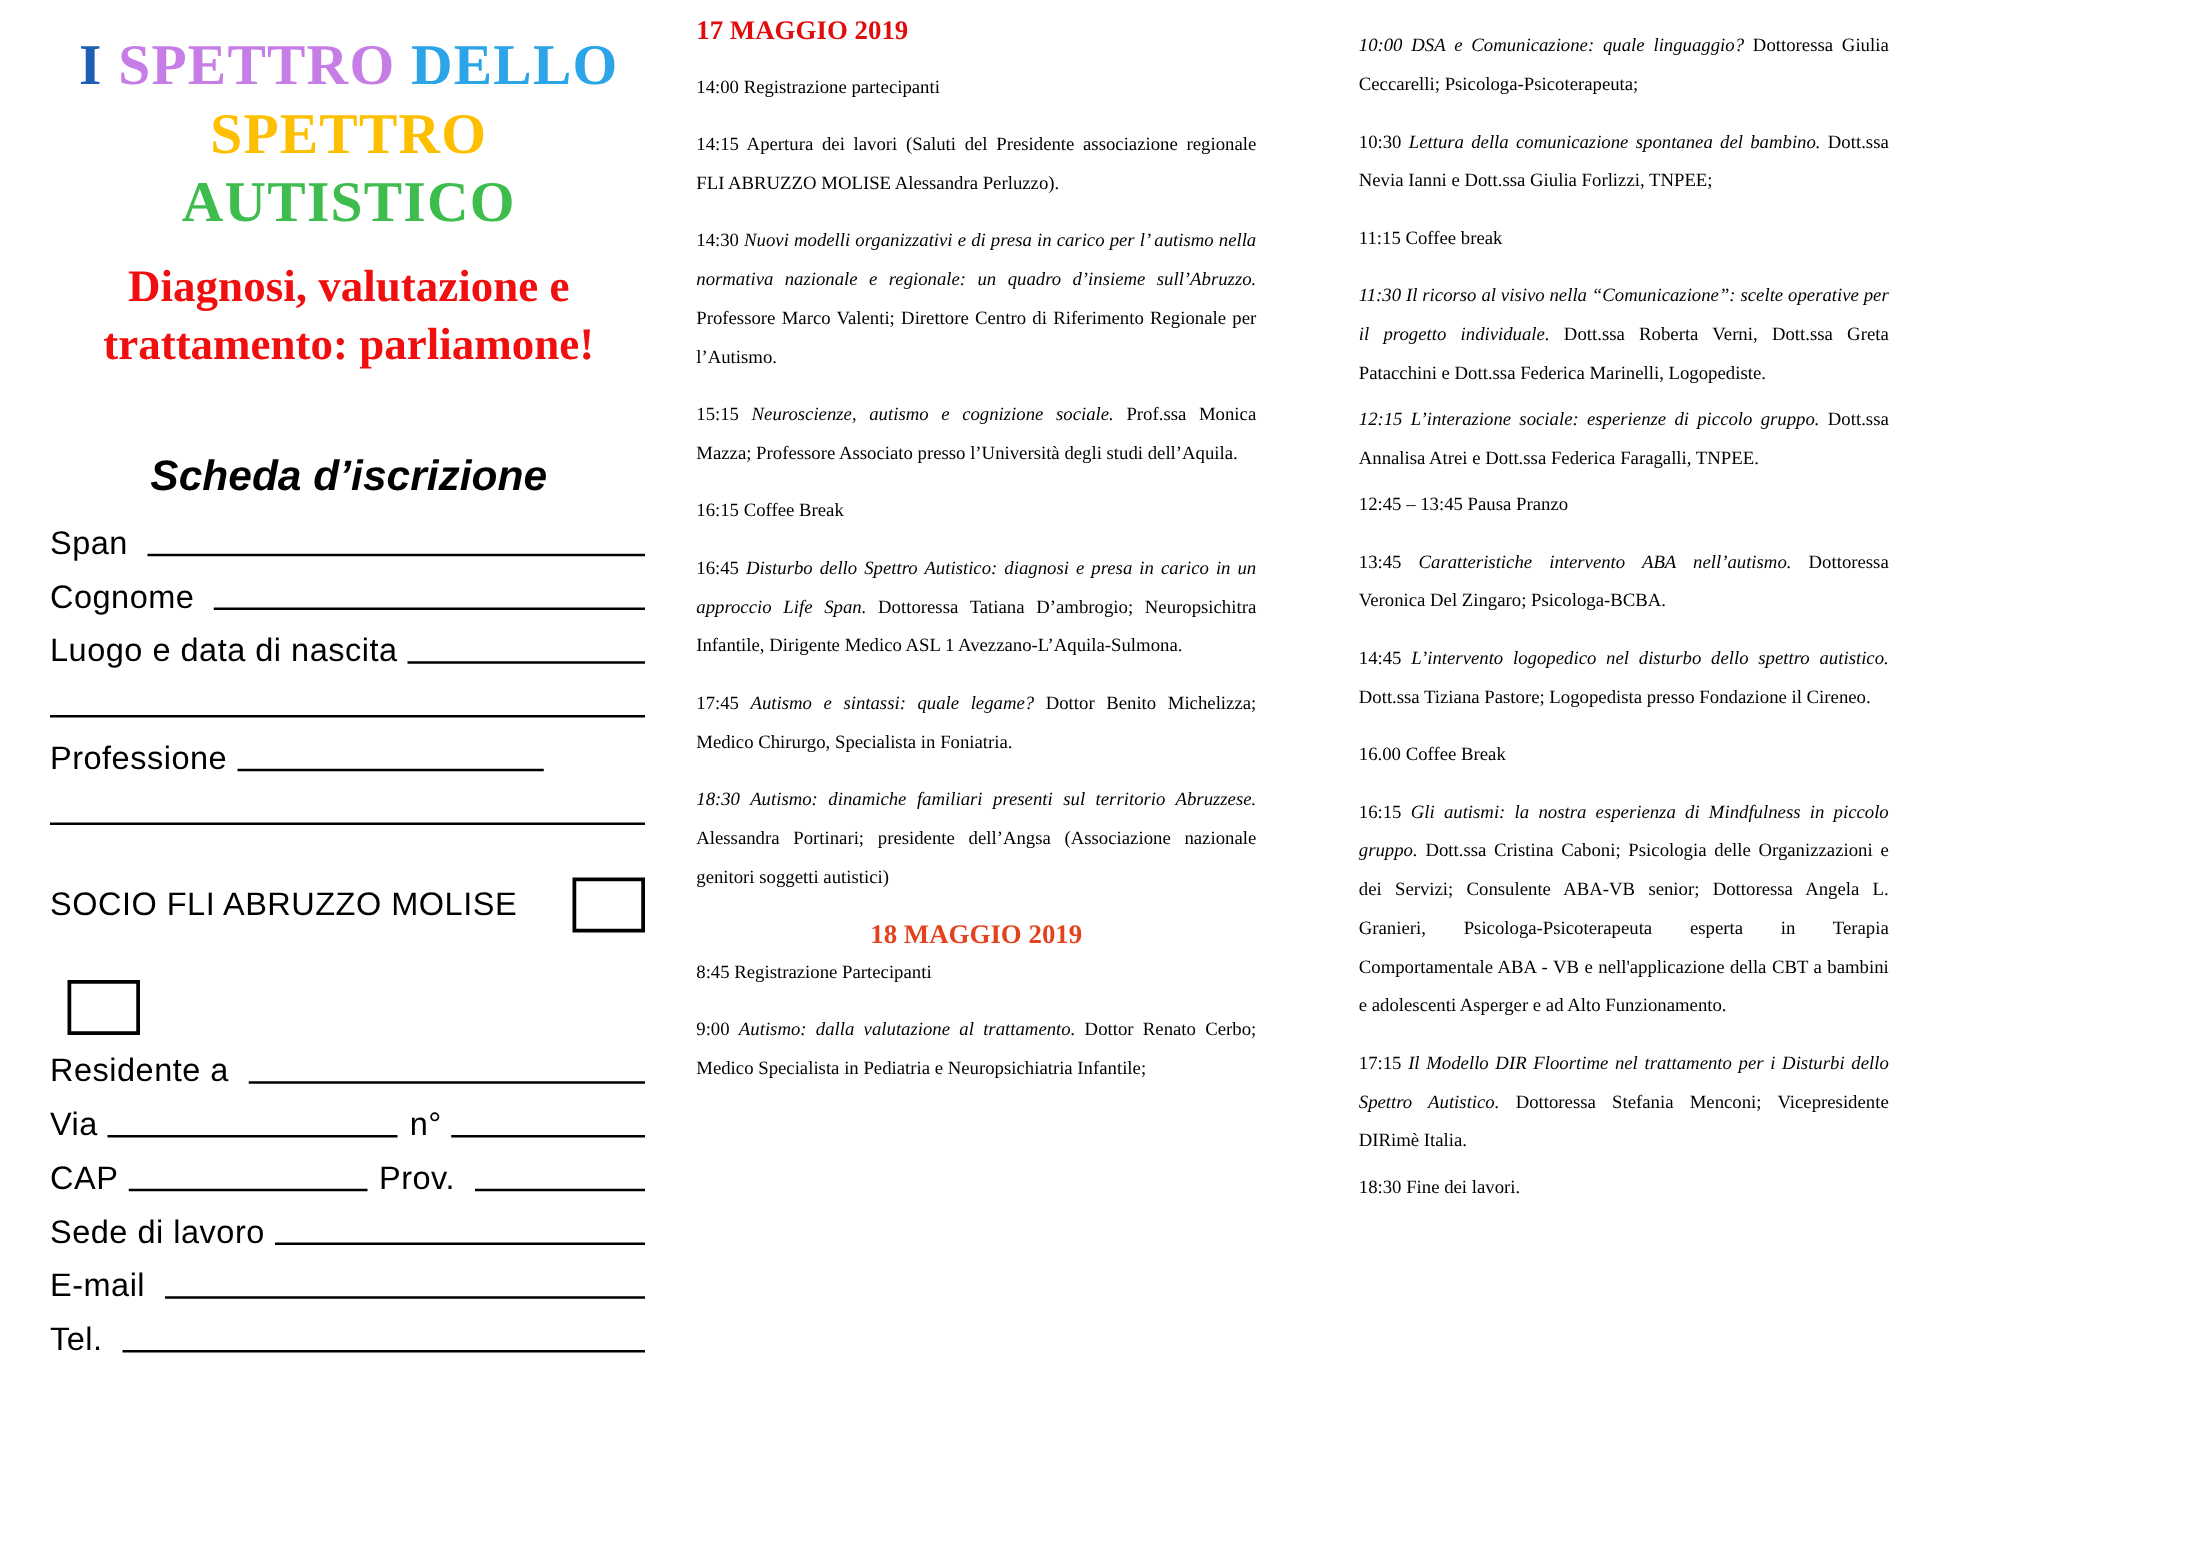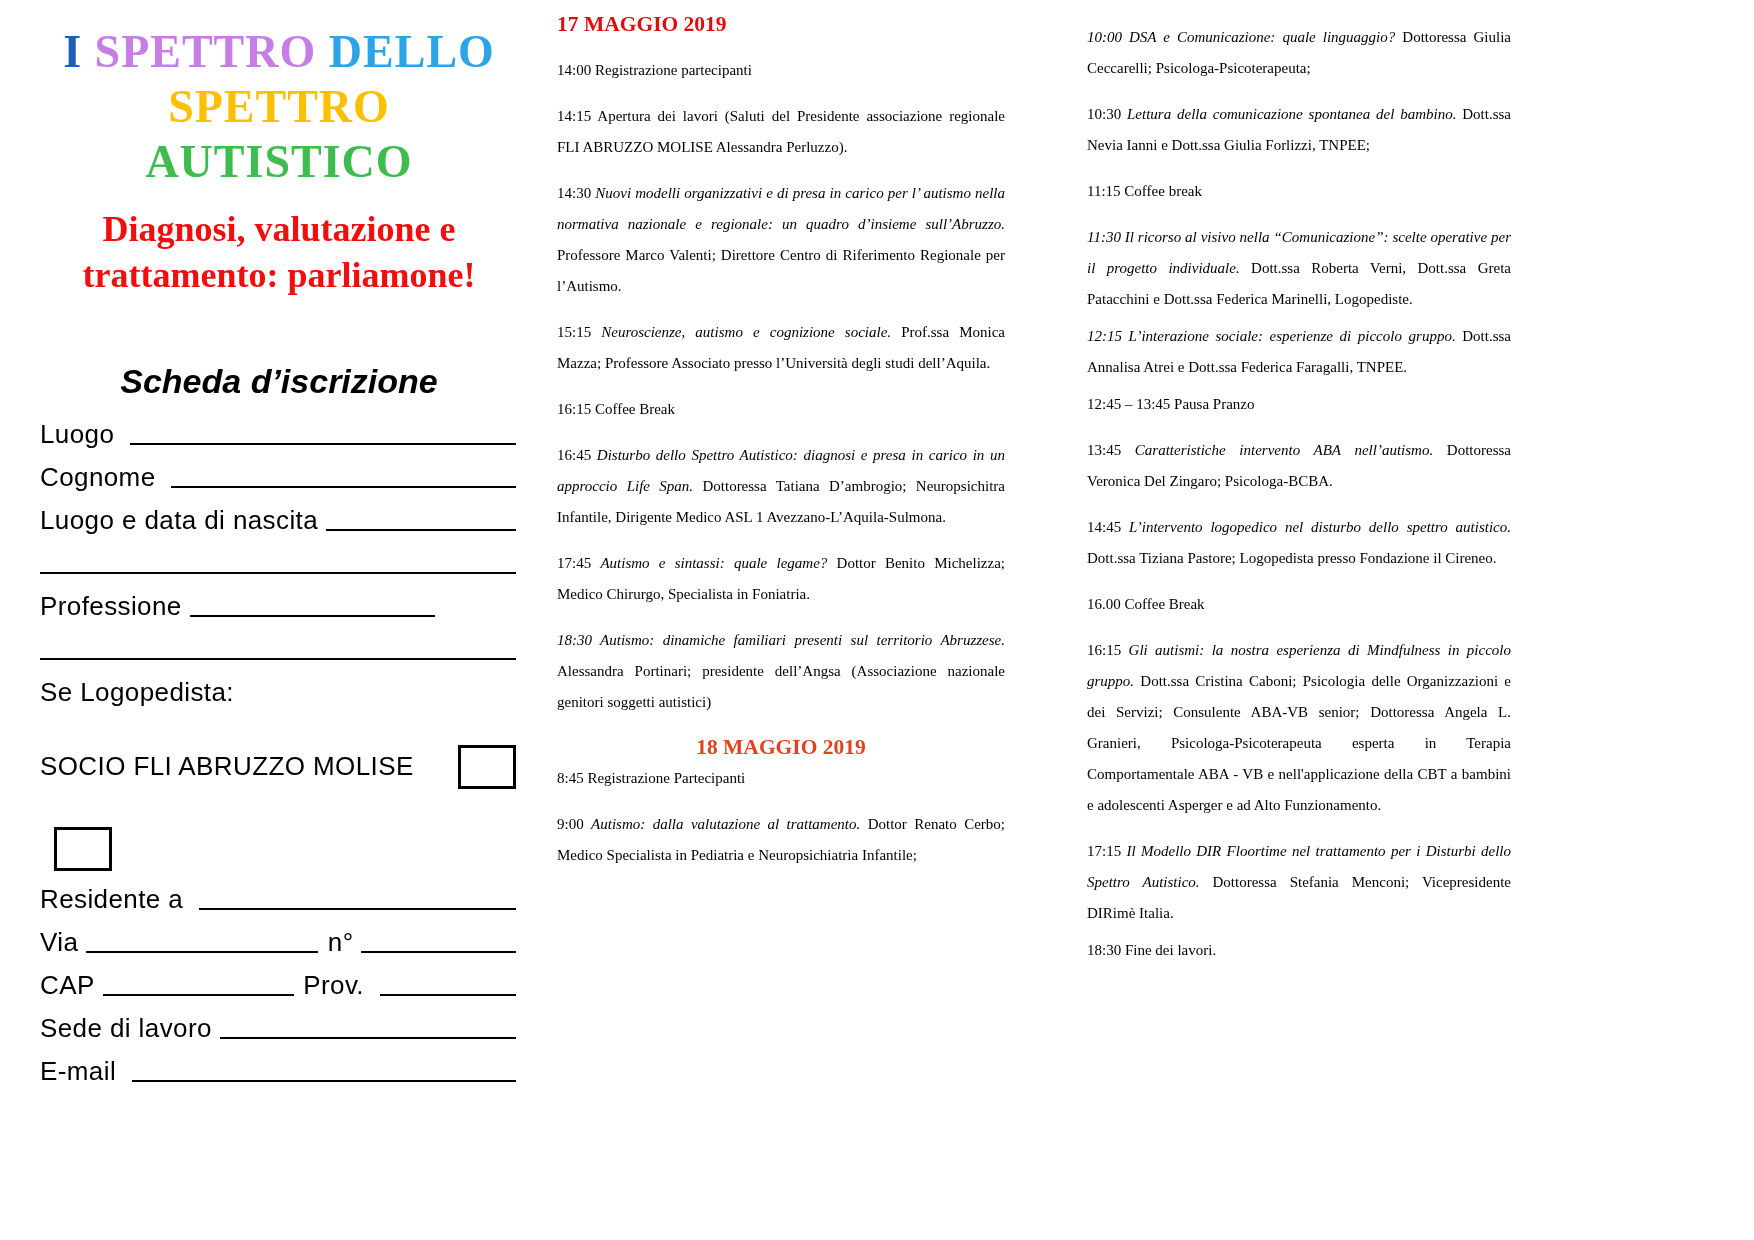--- a/index.html
+++ b/index.html
@@ -69,43 +69,40 @@
       <span id="title-l1"><span style="color: rgb(30, 95, 180);">I</span><span style="color: rgb(198, 126, 230);"> SPETTRO</span><span style="color: rgb(43, 164, 232);"> DELLO</span></span><br>
       <span id="title-l2"><span style="color: rgb(253, 191, 0);">SPETTRO</span><span style="color: rgb(62, 189, 78);"> AUTISTICO</span></span>
     </h1>
     <h2 class="subtitle" id="subtitle" style="color: rgb(241, 14, 14);">
       <span>Diagnosi, valutazione e</span><br>
       <span>trattamento: parliamone!</span>
     </h2>
     <h3 class="form-heading">Scheda d’iscrizione</h3>
     <div id="form-rows">
         <div class="form-row field">
-          <span class="flabel">Luogo </span>
+          <span class="flabel">Span </span>
           <span class="fline"></span>
         </div>
         <div class="form-row field">
           <span class="flabel">Cognome </span>
           <span class="fline"></span>
         </div>
         <div class="form-row field">
           <span class="flabel">Luogo e data di nascita</span>
           <span class="fline"></span>
         </div>
         <div class="form-row line">
           <span class="fline full"></span>
         </div>
         <div class="form-row field">
           <span class="flabel">Professione</span>
           <span class="fline" style="max-width: 245px;"></span>
         </div>
         <div class="form-row line">
           <span class="fline full"></span>
-        </div>
-        <div class="form-row text">
-          <span class="flabel">Se Logopedista:</span>
         </div>
         <div class="form-row checkbox">
           <span class="flabel">SOCIO FLI ABRUZZO MOLISE</span>
           <span class="cbox" style="margin-left: 44px;"></span>
         </div>
         <div class="form-row checkbox">
           <span class="cbox" style="margin-left: 14px;"></span>
         </div>
         <div class="form-row field">
           <span class="flabel">Residente a </span>
@@ -122,20 +119,24 @@
           <span class="fline" style="flex-grow: 1.4;"></span>
           <span class="flabel"> Prov. </span>
           <span class="fline" style="flex-grow: 1;"></span>
         </div>
         <div class="form-row field">
           <span class="flabel">Sede di lavoro</span>
           <span class="fline"></span>
         </div>
         <div class="form-row field">
           <span class="flabel">E-mail </span>
+          <span class="fline"></span>
+        </div>
+        <div class="form-row field">
+          <span class="flabel">Tel. </span>
           <span class="fline"></span>
         </div>
       </div>
   </section>
 
   <section class="panel panel-mid">
     <div id="col-mid">
         <p class="prog-day" style="color: rgb(224, 13, 13);">17 MAGGIO 2019</p>
         <p class="prog-item"><span>14:00 Registrazione partecipanti</span></p>
         <p class="prog-item"><span>14:15 Apertura dei lavori (Saluti del Presidente associazione regionale FLI ABRUZZO MOLISE Alessandra Perluzzo).</span></p>

